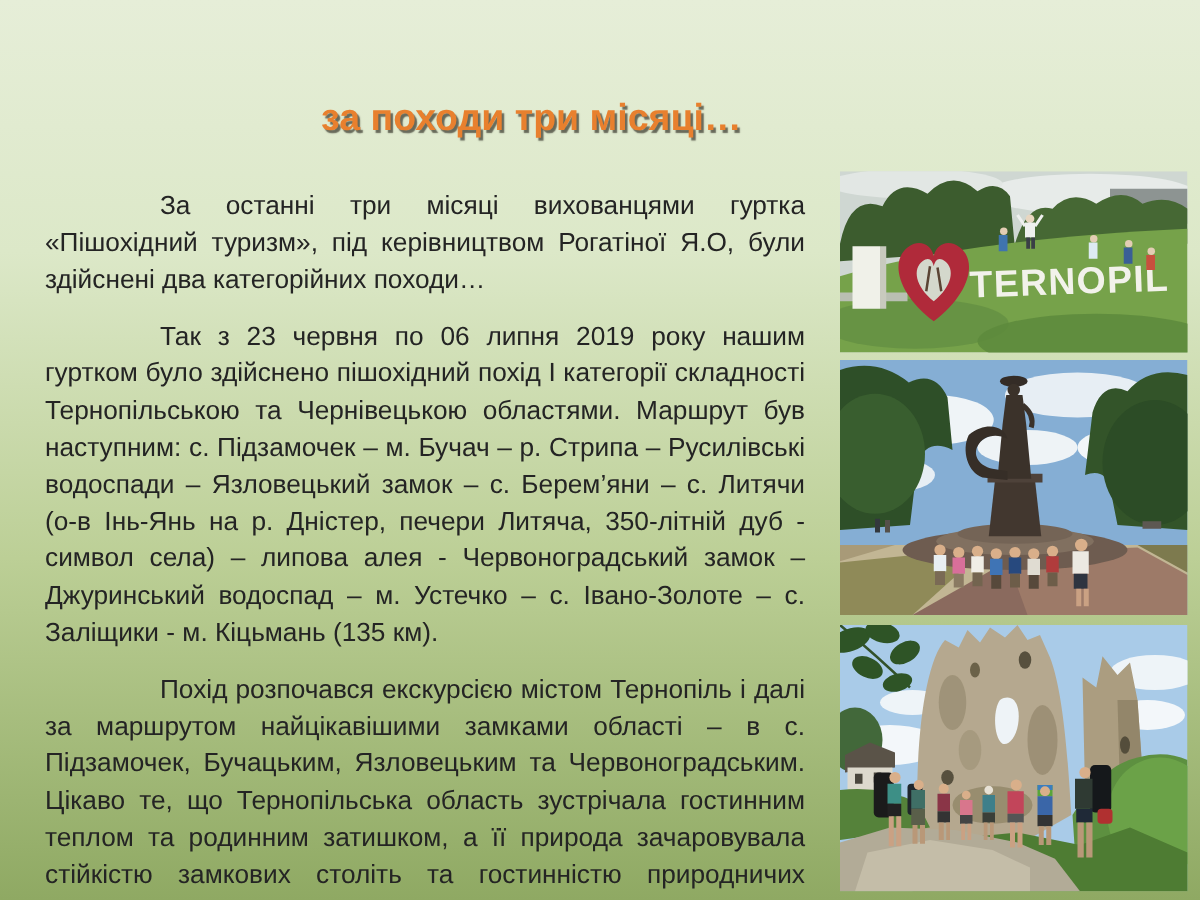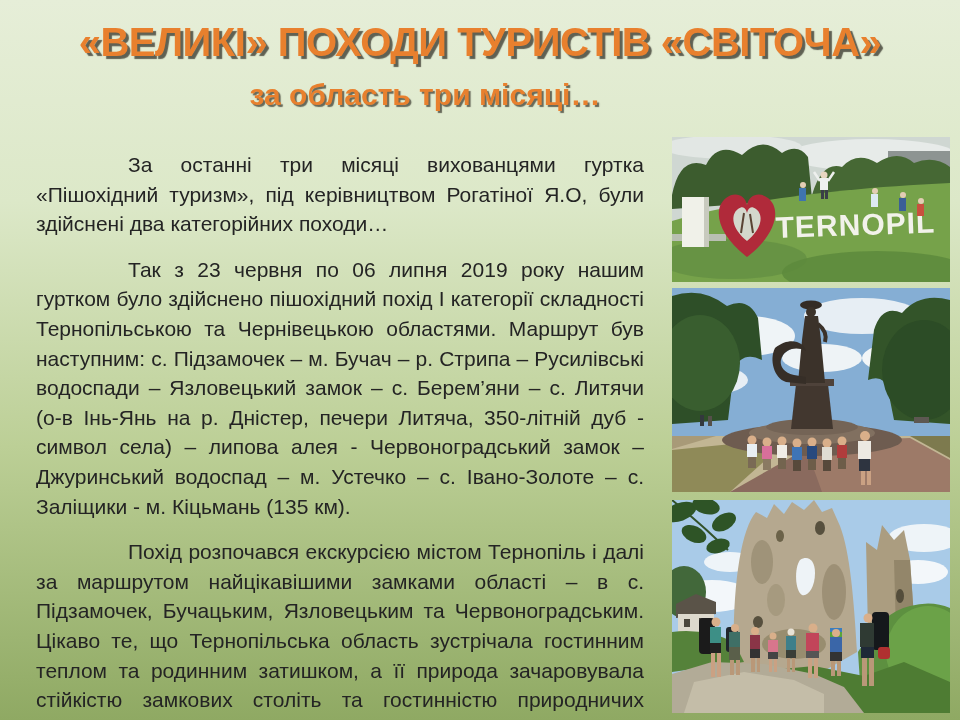--- a/index.html
+++ b/index.html
@@ -37,22 +37,21 @@
   .photo svg{display:block;width:100%;height:100%;}
   #photo-1{top:137px;height:145px;}
   #photo-2{top:288px;height:204px;}
   #photo-3{top:500px;height:213px;}
 </style>
 </head>
 <body>
 
 <div id="slide">
 
-  <div class="title">«ВЕЛИКІ» ПОХОДИ ТУРИСТІВ «СВІТОЧА»</div>
-  <div class="subtitle">за область три місяці…</div>
+  <div class="subtitle">за походи три місяці…</div>
 
   <div class="body-text">
     <p>За останні три місяці вихованцями гуртка «Пішохідний туризм», під керівництвом Рогатіної Я.О, були здійснені два категорійних походи…</p>
     <p>Так з 23 червня по 06 липня 2019 року нашим гуртком було здійснено пішохідний похід І категорії складності Тернопільською та Чернівецькою областями. Маршрут був наступним: с. Підзамочек – м. Бучач – р. Стрипа – Русилівські водоспади – Язловецький замок – с. Берем’яни – с. Литячи (о-в Інь-Янь на р. Дністер, печери Литяча, 350-літній дуб - символ села) – липова алея - Червоноградський замок – Джуринський водоспад – м. Устечко – с. Івано-Золоте – с. Заліщики - м. Кіцьмань (135 км).</p>
     <p>Похід розпочався екскурсією містом Тернопіль і далі за маршрутом найцікавішими замками області – в с. Підзамочек, Бучацьким, Язловецьким та Червоноградським. Цікаво те, що Тернопільська область зустрічала гостинним теплом та родинним затишком, а її природа зачаровувала стійкістю замкових століть та гостинністю природничих скарбів лісу.</p>
   </div>
 
   <div class="photo" id="photo-1" role="img" aria-label="Tourists on a grassy hill around the I love TERNOPIL sign with red heart">
     <svg viewBox="0 0 278 145" preserveAspectRatio="none">
       <rect width="278" height="145" fill="#cfd7d2"></rect>

